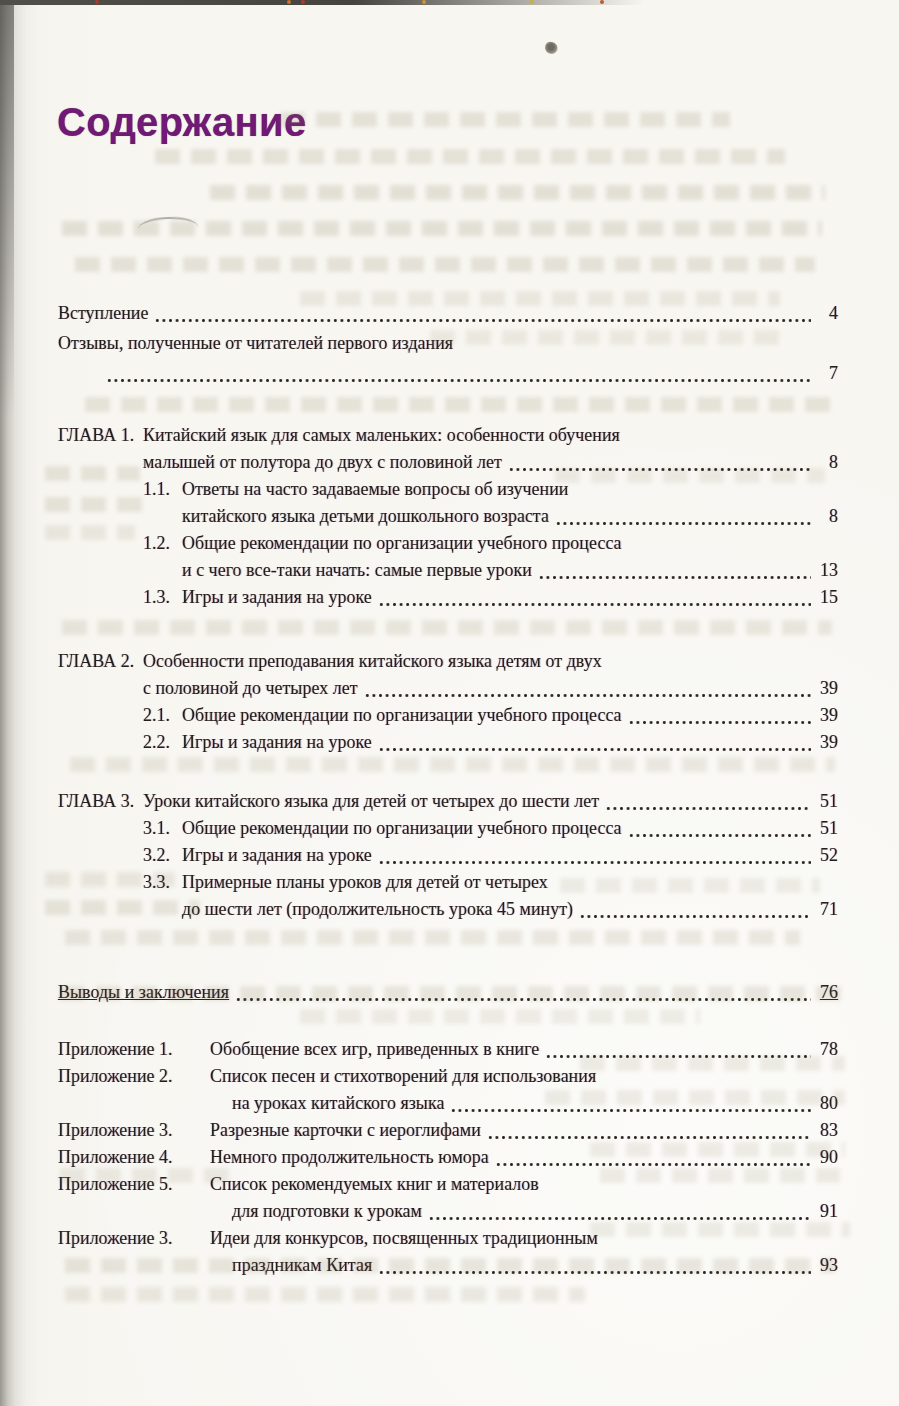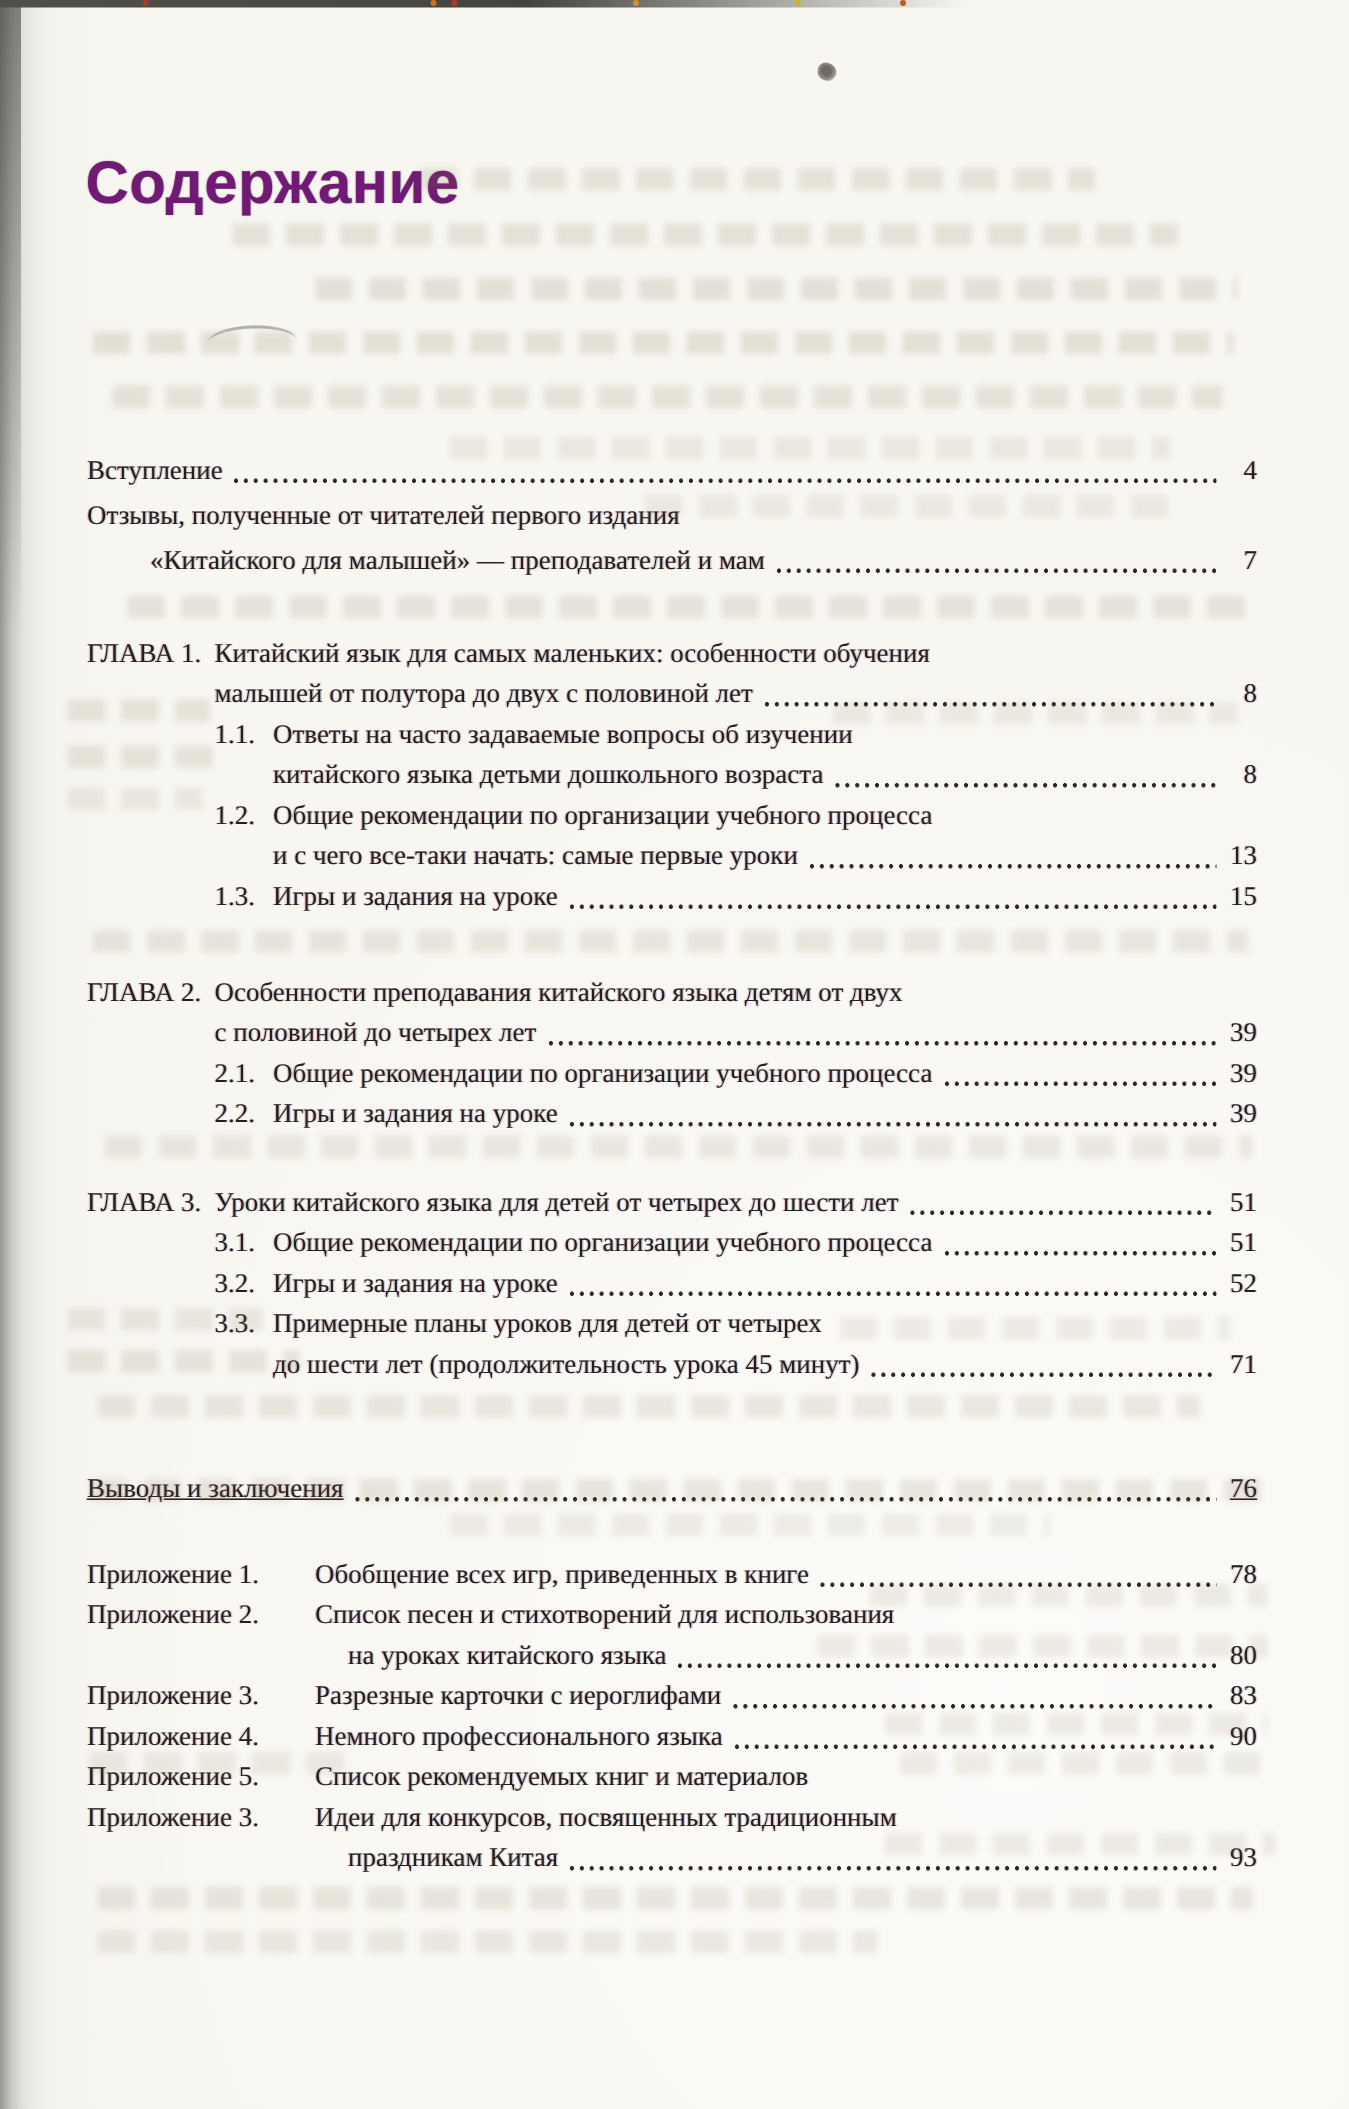--- a/index.html
+++ b/index.html
@@ -89,21 +89,20 @@
   <div class="toc">
       <div class="toc-line lv-root">
         <span class="txt">Вступление</span>
         <span class="dots"></span>
         <span class="pg">4</span>
       </div>
       <div class="toc-line lv-root" style="margin-top: 3px;">
         <span class="txt">Отзывы, полученные от читателей первого издания</span>
       </div>
       <div class="toc-line lv-quote" style="margin-top: 3px;">
-        <span class="txt">«Китайского для малышей» — преподавателей и мам</span>
         <span class="dots"></span>
         <span class="pg">7</span>
       </div>
       <div class="toc-line lv-root" style="margin-top: 35px;">
         <span class="lbl lbl-chap">ГЛАВА 1.</span>
         <span class="txt">Китайский язык для самых маленьких: особенности обучения</span>
       </div>
       <div class="toc-line lv-chap">
         <span class="txt">малышей от полутора до двух с половиной лет</span>
         <span class="dots"></span>
@@ -202,27 +201,32 @@
         <span class="pg">80</span>
       </div>
       <div class="toc-line lv-root">
         <span class="lbl lbl-app">Приложение 3.</span>
         <span class="txt">Разрезные карточки с иероглифами</span>
         <span class="dots"></span>
         <span class="pg">83</span>
       </div>
       <div class="toc-line lv-root">
         <span class="lbl lbl-app">Приложение 4.</span>
-        <span class="txt">Немного профессионального языка</span>
+        <span class="txt">Немного продолжительность юмора</span>
         <span class="dots"></span>
         <span class="pg">90</span>
       </div>
       <div class="toc-line lv-root">
         <span class="lbl lbl-app">Приложение 5.</span>
         <span class="txt">Список рекомендуемых книг и материалов</span>
+      </div>
+      <div class="toc-line lv-app">
+        <span class="txt">для подготовки к урокам</span>
+        <span class="dots"></span>
+        <span class="pg">91</span>
       </div>
       <div class="toc-line lv-root">
         <span class="lbl lbl-app">Приложение 3.</span>
         <span class="txt">Идеи для конкурсов, посвященных традиционным</span>
       </div>
       <div class="toc-line lv-app">
         <span class="txt">праздникам Китая</span>
         <span class="dots"></span>
         <span class="pg">93</span>
       </div>

